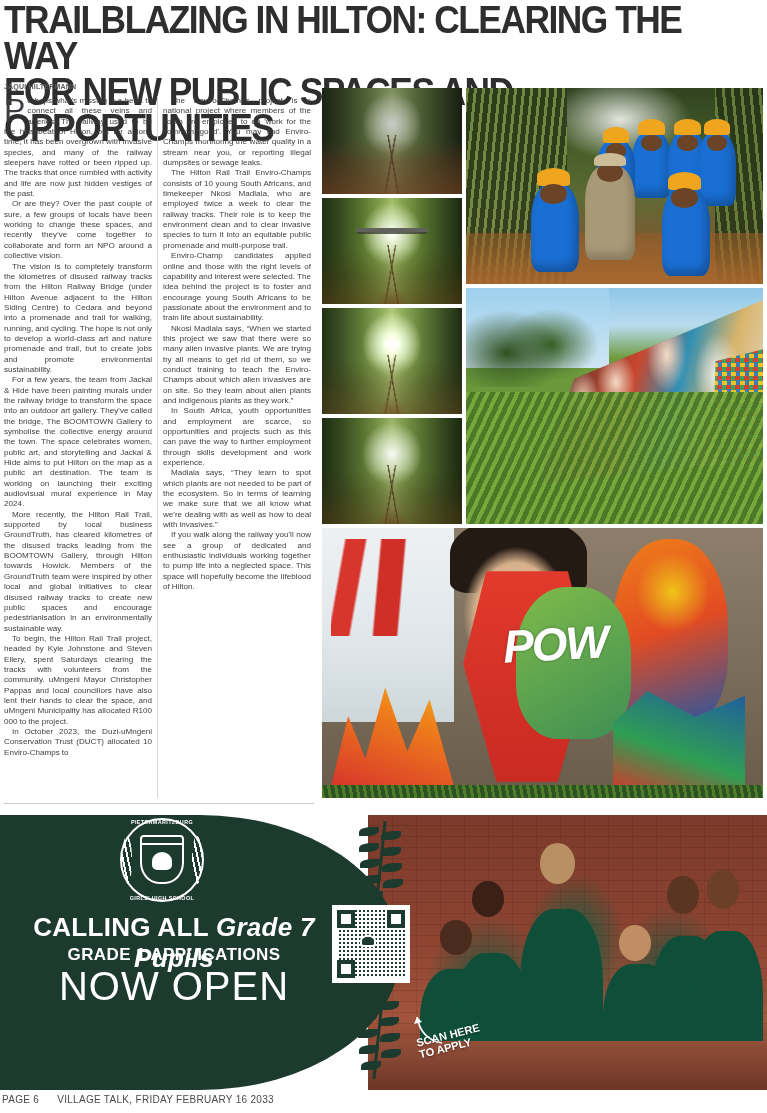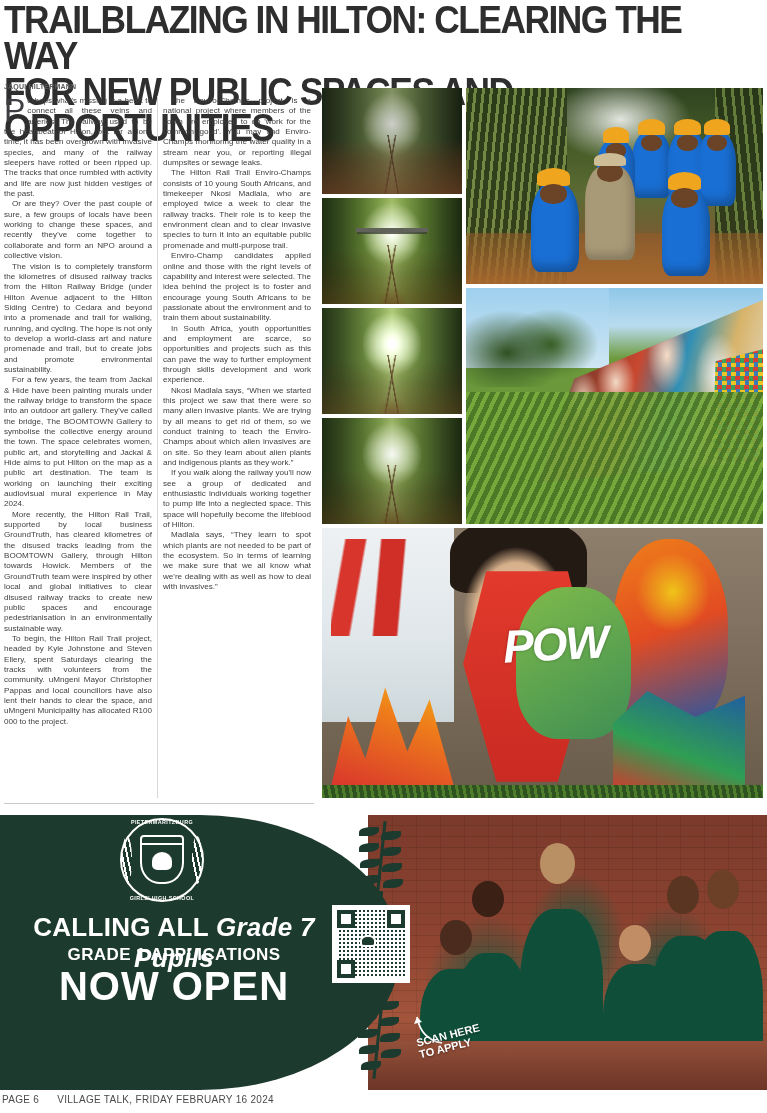--- a/index.html
+++ b/index.html
@@ -257,21 +257,21 @@
     color:#ffffff; font-size:26px; font-weight:700; letter-spacing:.3px;
     font-family:"Liberation Sans", sans-serif;
   }
   .ad-l1 .it{ font-style:italic; font-weight:700; }
   .ad-l2{
     position:absolute; left:0; top:130px; width:348px; text-align:center;
     color:#ffffff; font-size:17px; font-weight:700; letter-spacing:.4px;
   }
   .ad-l3{
     position:absolute; left:0; top:151px; width:348px; text-align:center;
-    color:#ffffff; font-size:40px; font-weight:700; letter-spacing:1px;
+    color:#ffffff; font-size:40px; font-weight:400; letter-spacing:1px;
     line-height:1;
   }
   .ad-l4{
     position:absolute; left:22px; top:203px; width:304px; text-align:center;
     color:#ffffff; font-size:12.5px; font-weight:400; line-height:17px;
   }
   .ad-l5{
     position:absolute; left:0; top:252px; width:348px; text-align:center;
     color:#ffffff; font-size:10.5px; font-weight:700; letter-spacing:.2px;
   }
@@ -325,30 +325,31 @@
   <div class="colrule"></div>
   <div class="hrule"></div>
 
   <div class="col" id="col1">
     <p class="first"><span class="dropcap">P</span><span>erhaps what's missing is a heart to connect all these veins and arteries. The railway used to be the heartbeat of Hilton, but for a long time, it has been overgrown with invasive species, and many of the railway sleepers have rotted or been ripped up. The tracks that once rumbled with activity and life are now just hidden vestiges of the past.</span></p>
     <p><span>Or are they? Over the past couple of sure, a few groups of locals have been working to change these spaces, and recently they've come together to collaborate and form an NPO around a collective vision.</span></p>
     <p><span>The vision is to completely transform the kilometres of disused railway tracks from the Hilton Railway Bridge (under Hilton Avenue adjacent to the Hilton Siding Centre) to Cedara and beyond into a promenade and trail for walking, running, and cycling. The hope is not only to develop a world-class art and nature promenade and trail, but to create jobs and promote environmental sustainability.</span></p>
     <p><span>For a few years, the team from Jackal &amp; Hide have been painting murals under the railway bridge to transform the space into an outdoor art gallery. They've called the bridge, The BOOMTOWN Gallery to symbolise the collective energy around the town. The space celebrates women, public art, and storytelling and Jackal &amp; Hide aims to put Hilton on the map as a public art destination. The team is working on launching their exciting audiovisual mural experience in May 2024.</span></p>
     <p><span>More recently, the Hilton Rail Trail, supported by local business GroundTruth, has cleared kilometres of the disused tracks leading from the BOOMTOWN Gallery, through Hilton towards Howick. Members of the GroundTruth team were inspired by other local and global initiatives to clear disused railway tracks to create new public spaces and encourage pedestrianisation in an environmentally sustainable way.</span></p>
     <p><span>To begin, the Hilton Rail Trail project, headed by Kyle Johnstone and Steven Ellery, spent Saturdays clearing the tracks with volunteers from the community. uMngeni Mayor Christopher Pappas and local councillors have also lent their hands to clear the space, and uMngeni Municipality has allocated R100 000 to the project.</span></p>
+    <p><span>In October 2023, the Duzi-uMngeni Conservation Trust (DUCT) allocated 10 Enviro-Champs to</span></p>
   </div>
 
   <div class="col" id="col2">
     <p><span>The Enviro-Champs project is a national project where members of the youth are employed to do 'work for the common good'. You may find Enviro-Champs monitoring the water quality in a stream near you, or reporting illegal dumpsites or sewage leaks.</span></p>
     <p><span>The Hilton Rail Trail Enviro-Champs consists of 10 young South Africans, and timekeeper Nkosi Madlala, who are employed twice a week to clear the railway tracks. Their role is to keep the environment clean and to clear invasive species to turn it into an equitable public promenade and multi-purpose trail.</span></p>
-    <p><span>Enviro-Champ candidates applied online and those with the right levels of capability and interest were selected. The idea behind the project is to foster and encourage young South Africans to be passionate about the environment and to train them about sustainability.</span></p>
+    <p><span>Enviro-Champ candidates applied online and those with the right levels of capability and interest were selected. The idea behind the project is to foster and encourage young South Africans to be passionate about the environment and to train life about sustainability.</span></p>
+    <p><span>Nkosi Madlala says, “When we started this project we saw that there were so many alien invasive plants. We are trying by all means to get rid of them, so we conduct training to teach the Enviro-Champs about which alien invasives are on site. So they learn about alien plants and indigenous plants as they work.”</span></p>
     <p><span>In South Africa, youth opportunities and employment are scarce, so opportunities and projects such as this can pave the way to further employment through skills development and work experience.</span></p>
-    <p><span>Nkosi Madlala says, “When we started this project we saw that there were so many alien invasive plants. We are trying by all means to get rid of them, so we conduct training to teach the Enviro-Champs about which alien invasives are on site. So they learn about alien plants and indigenous plants as they work.”</span></p>
+    <p><span>Madlala says, “They learn to spot which plants are not needed to be part of the ecosystem. So in terms of learning we make sure that we all know what we're dealing with as well as how to deal with invasives.”</span></p>
     <p><span>If you walk along the railway you'll now see a group of dedicated and enthusiastic individuals working together to pump life into a neglected space. This space will hopefully become the lifeblood of Hilton.</span></p>
-    <p><span>Madlala says, “They learn to spot which plants are not needed to be part of the ecosystem. So in terms of learning we make sure that we all know what we're dealing with as well as how to deal with invasives.”</span></p>
   </div>
 
   <div class="photo ph-rail-a rail-a">
     <div class="rail">
         <div class="track"></div>
       </div>
   </div>
 
   <div class="photo ph-rail-b rail-b">
     <div class="rail">
@@ -509,16 +510,16 @@
       <path d="M5 6 L 2 13 L 10 11 Z" fill="#ffffff"></path>
     </svg>
 
     <div class="scan-label">
         <div>SCAN HERE</div>
         <div>TO APPLY</div>
       </div>
   </div>
 
   <div class="footer">
-    <span class="pg">PAGE  6</span><span>VILLAGE TALK, FRIDAY FEBRUARY 16 2024</span>
+    <span class="pg">PAGE  6</span><span>VILLAGE TALK, FRIDAY FEBRUARY 16 2033</span>
   </div>
 
 </div>
 
 </body></html>

